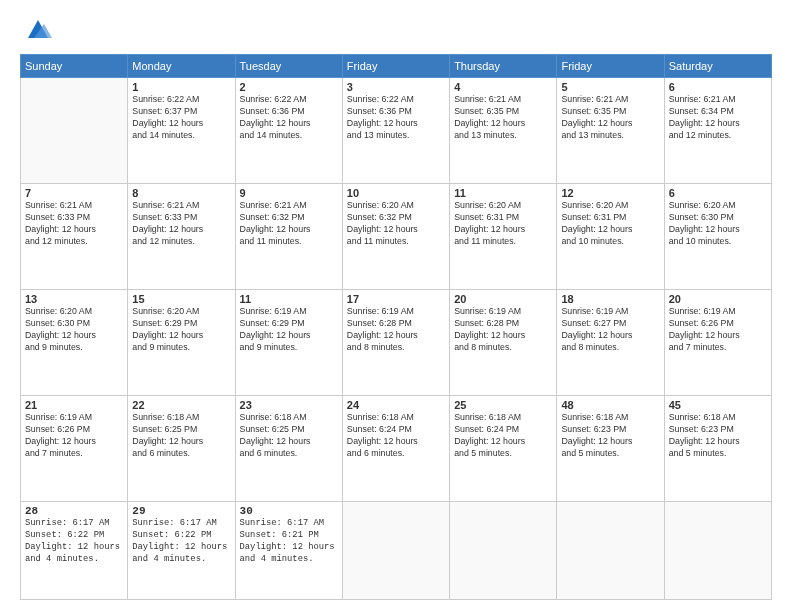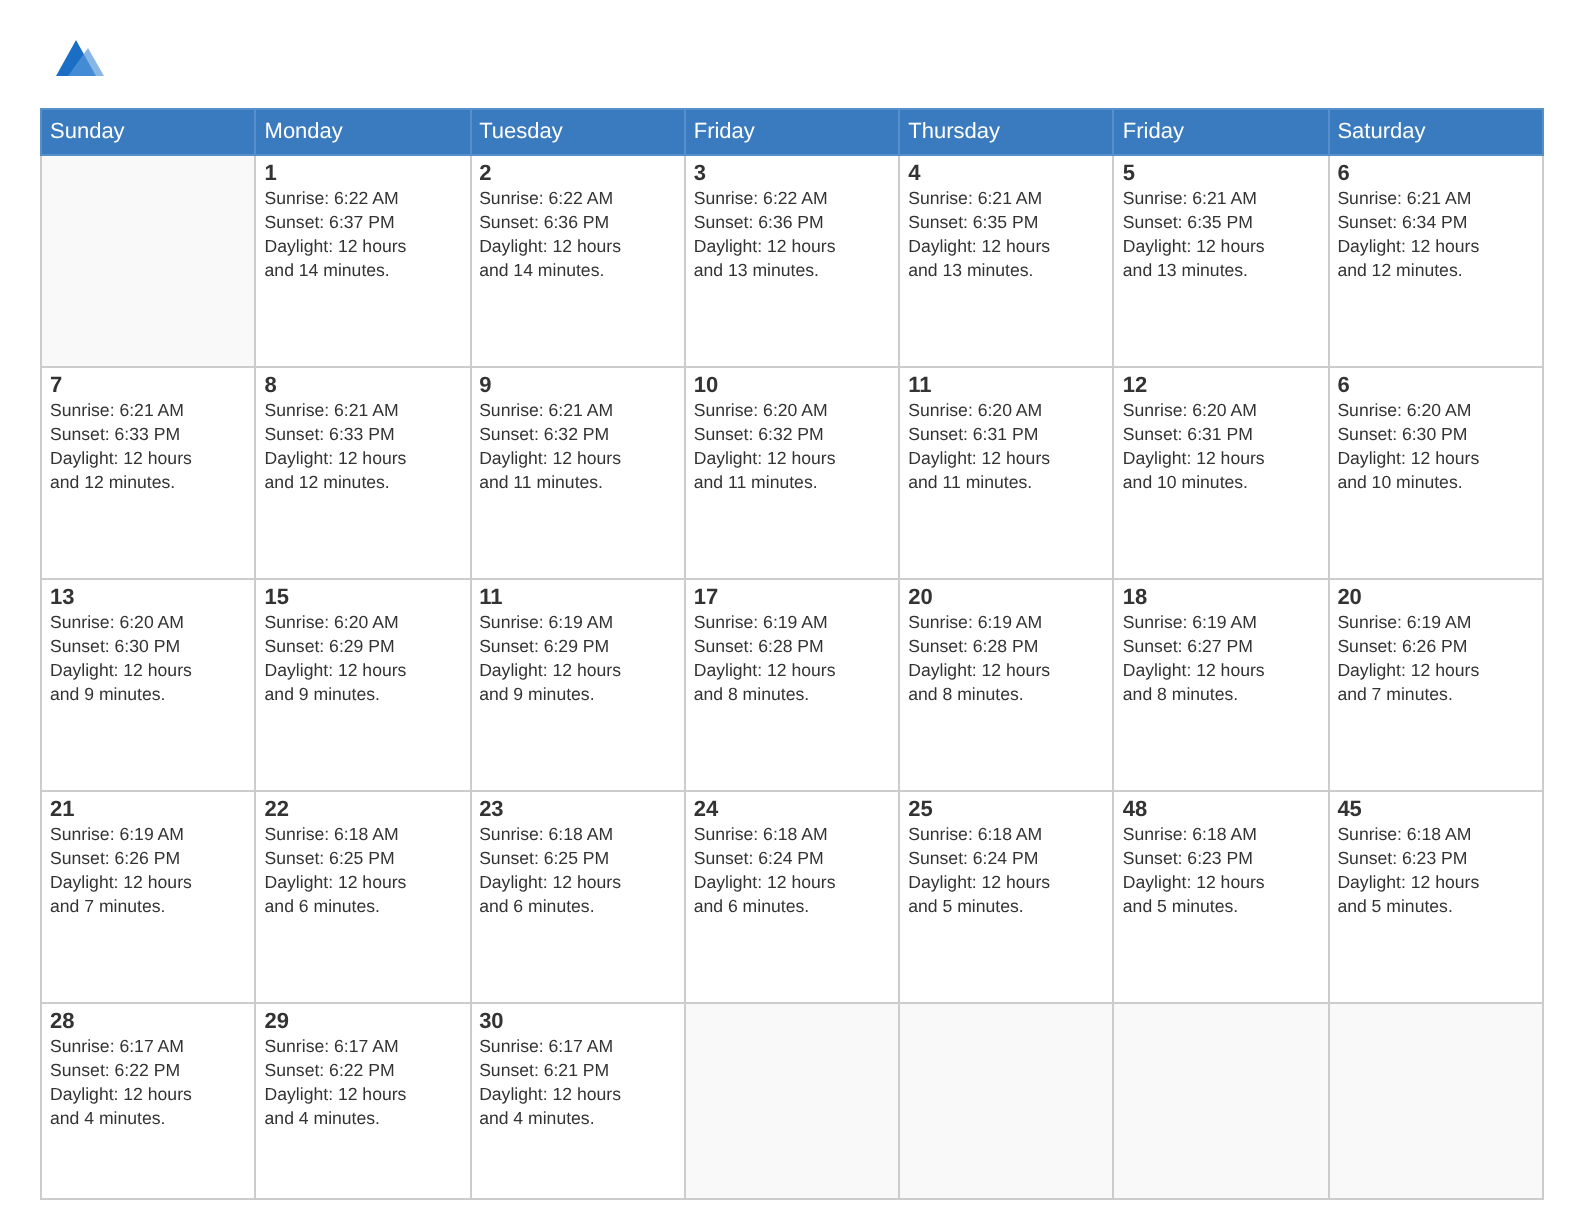--- a/index.html
+++ b/index.html
@@ -92,20 +92,21 @@
     .day-info {
       font-size: 8.8px;
       line-height: 1.35;
       color: #333;
     }
     .empty-cell {
       background: #f9f9f9;
     }
     tr:last-child td {
       height: 72px;
+      font-family: Liberation Mono, monospace;
     }
   </style>
 </head>
 <body>
 
 <div class="page">
   <div class="header">
     <div class="logo">
       <div class="logo-text">
         <span class="logo-general"></span>

